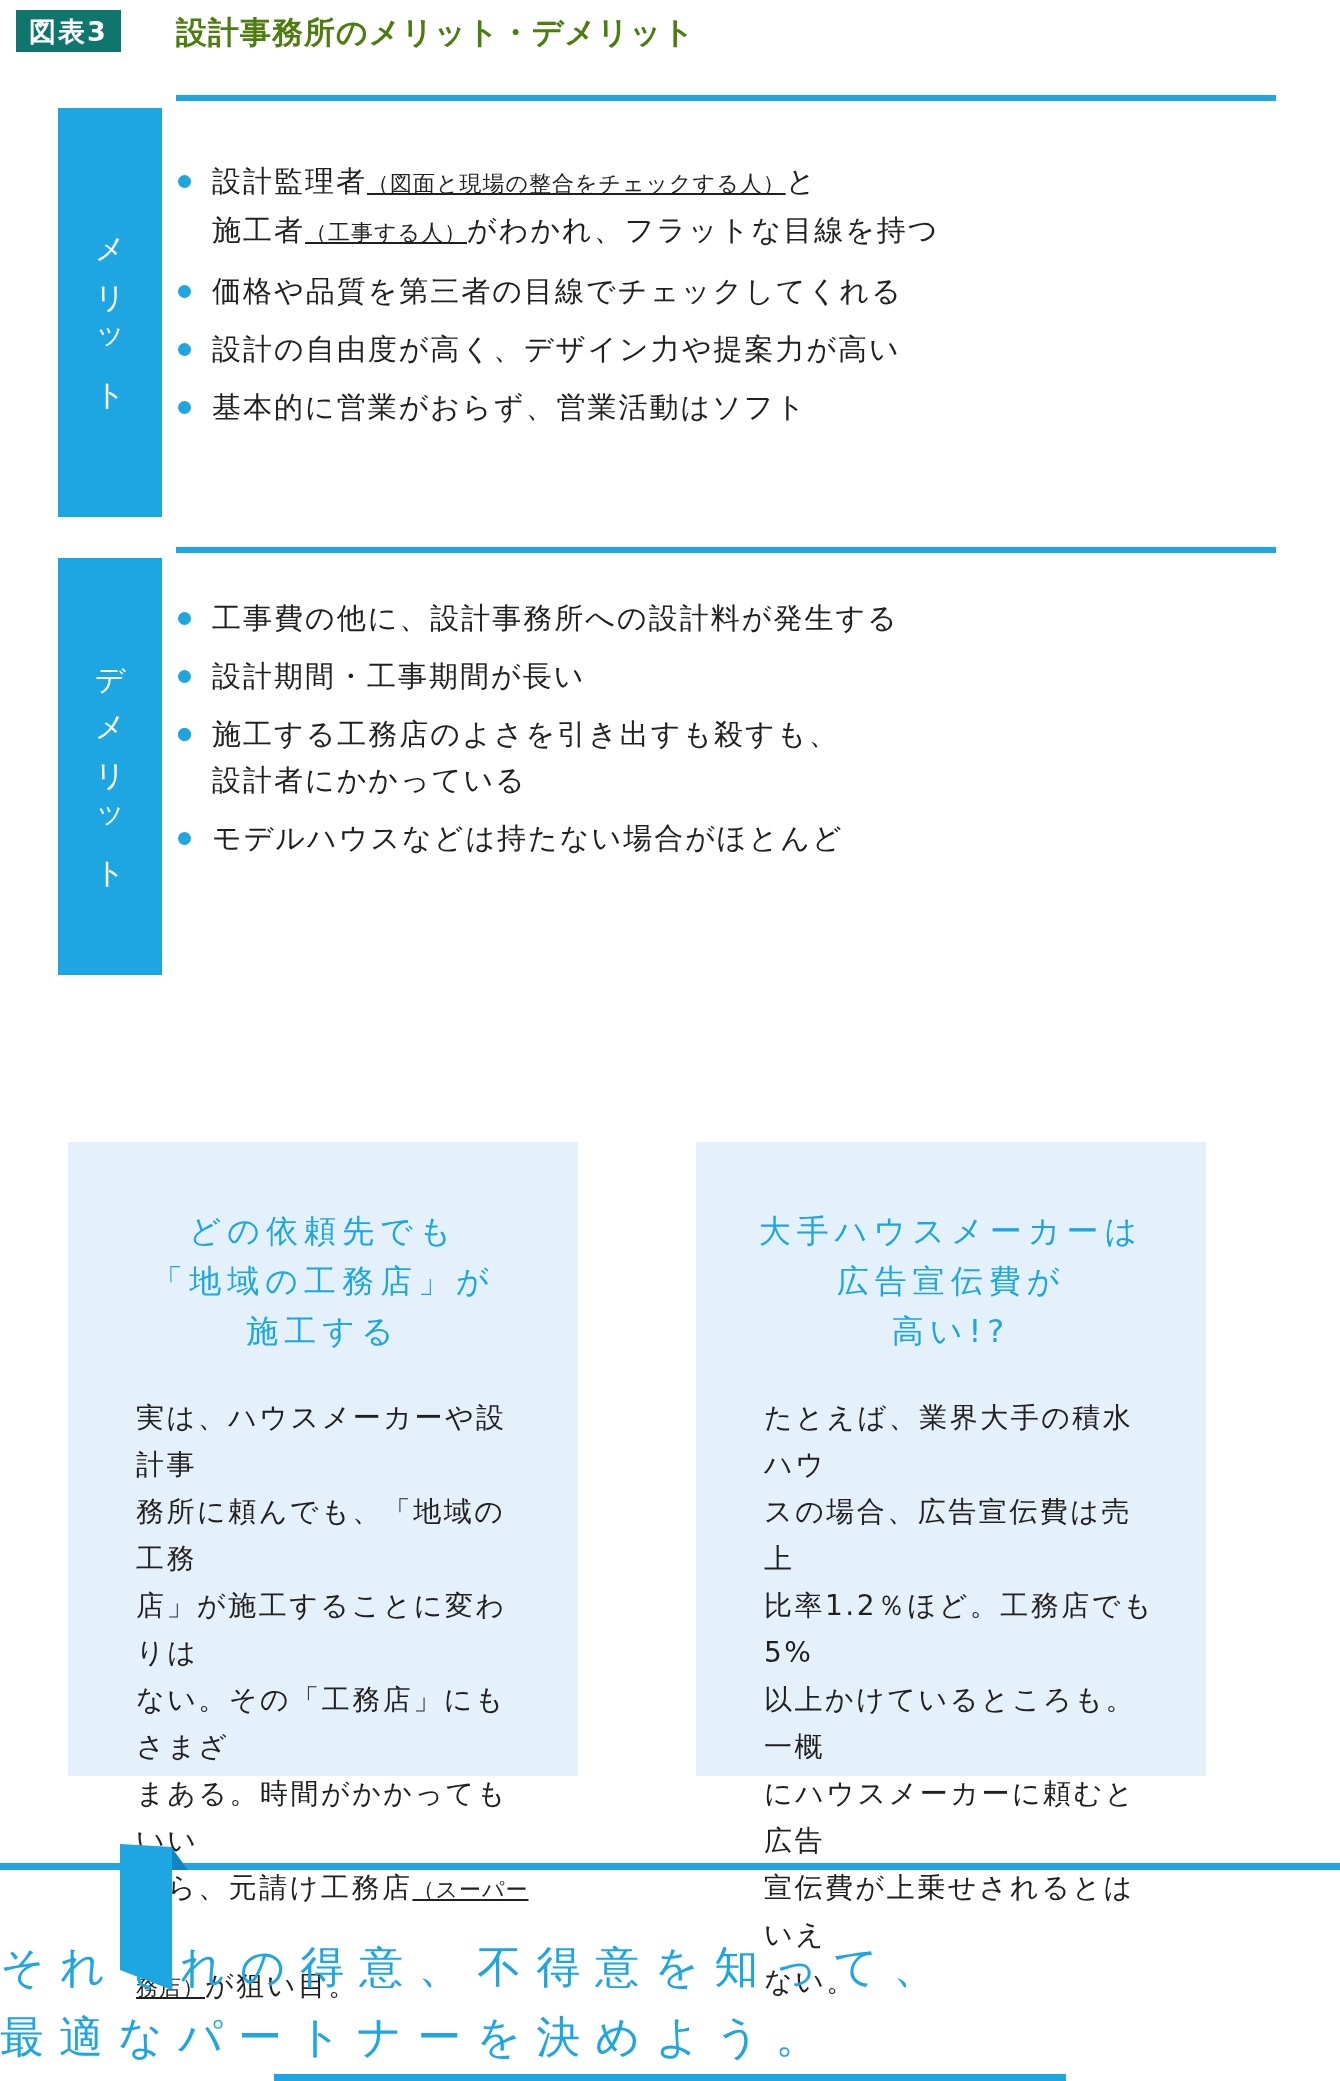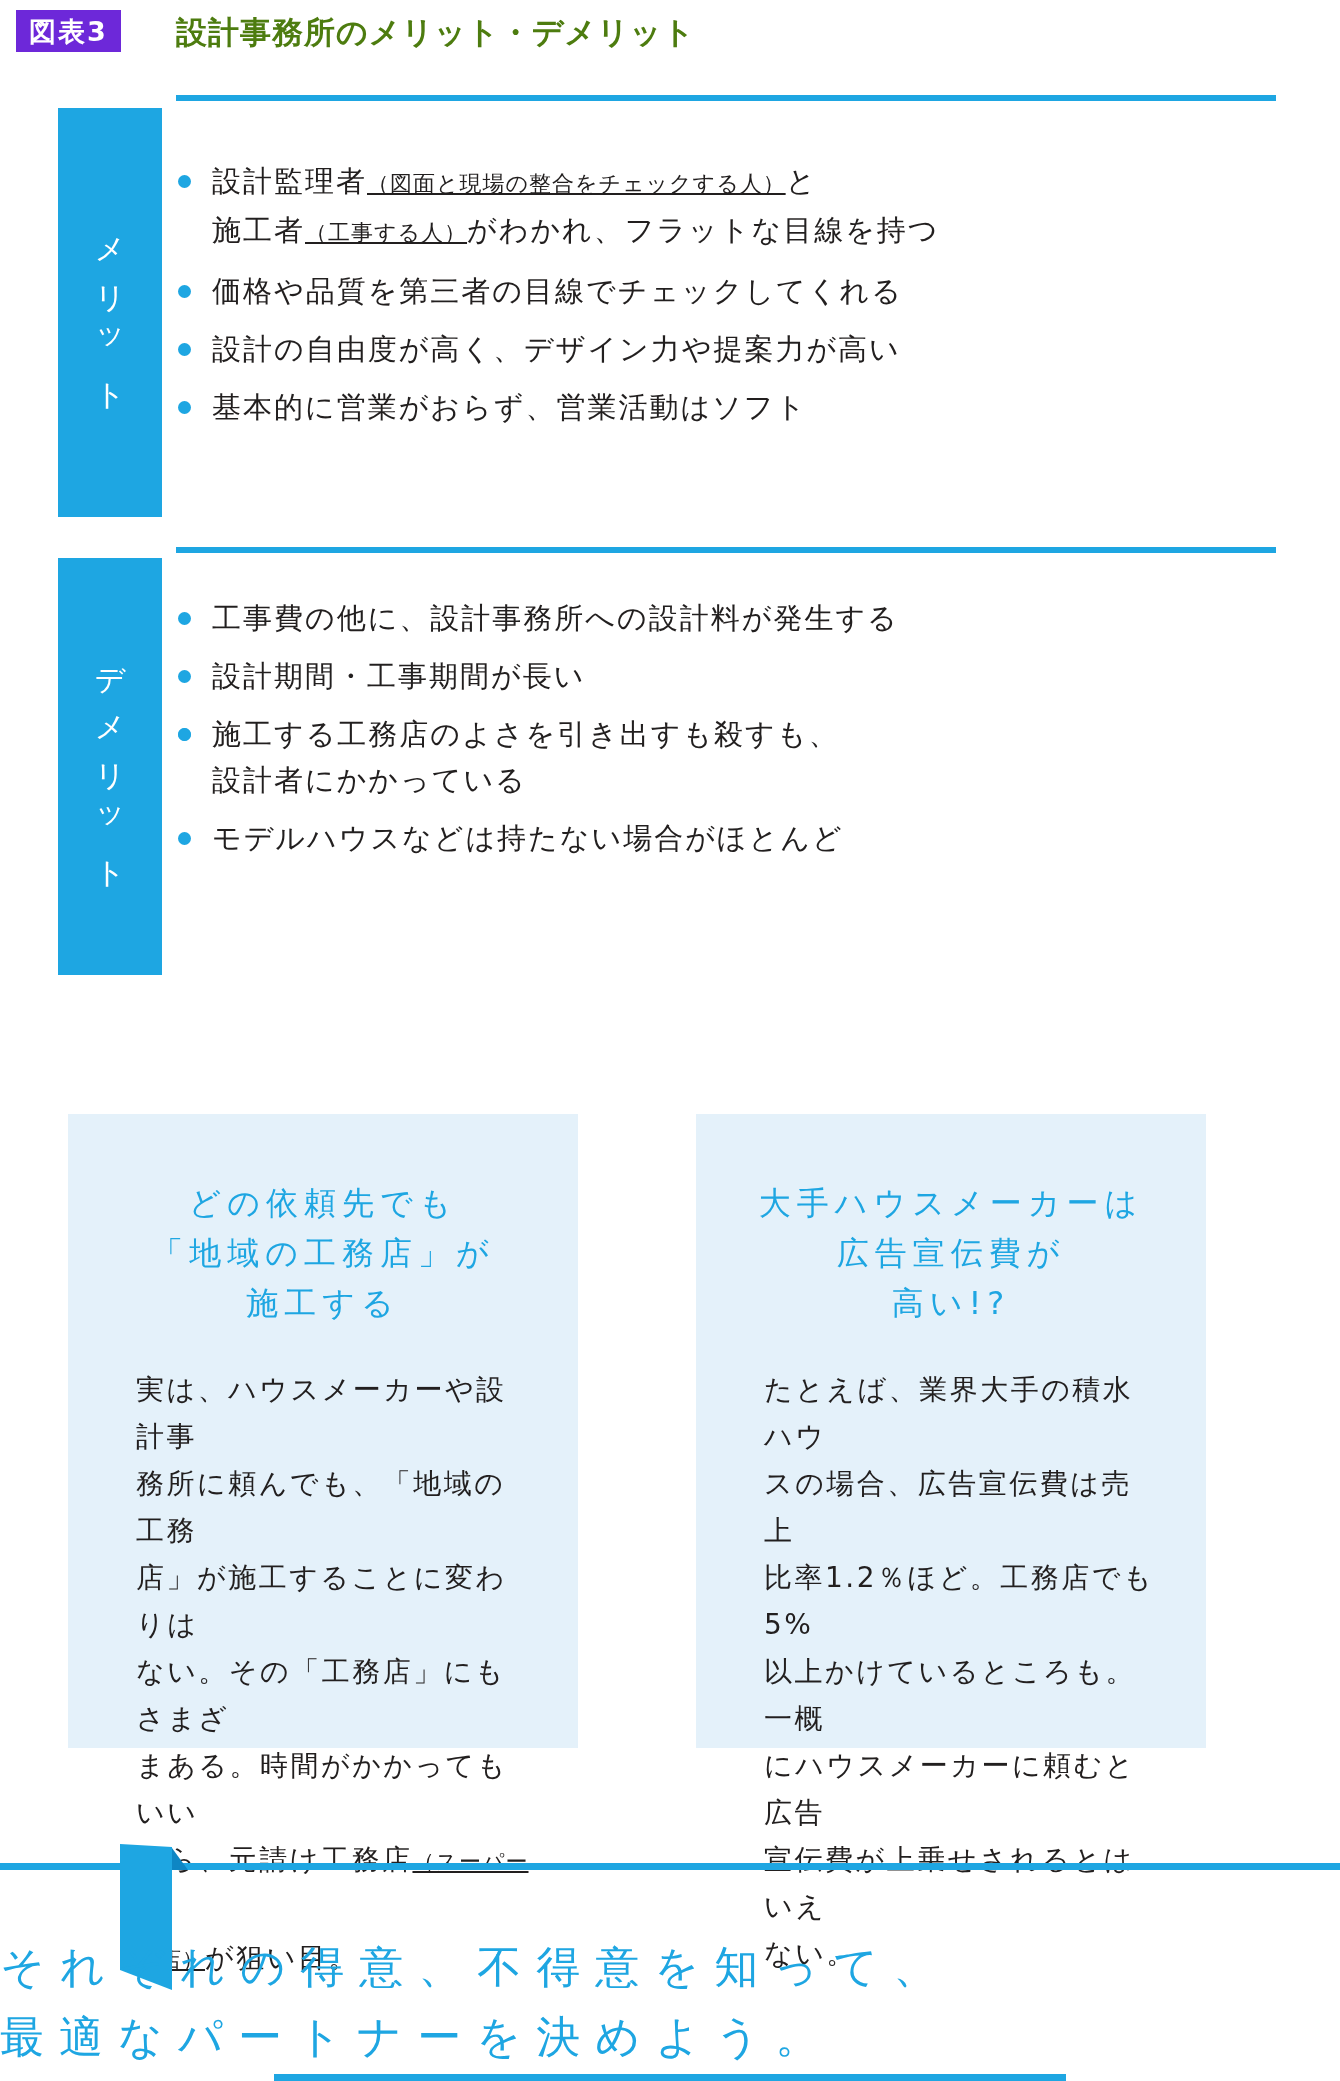--- a/index.html
+++ b/index.html
@@ -45,21 +45,21 @@
     font-size:29px;line-height:46px;letter-spacing:2px;color:#221f1f;
   }
   .dot{
     position:absolute;left:2px;top:17px;width:13px;height:13px;
     border-radius:50%;background:var(--accent);
   }
   .bullet-text{white-space:pre-line;}
   .paren{font-size:22px;letter-spacing:1px;text-decoration:underline;}
 
   
-  .note{top:1114px;width:510px;height:634px;background:var(--noteBg);}
+  .note{top:1142px;width:510px;height:634px;background:var(--noteBg);}
   .note.left{left:68px;}
   .note.right{left:696px;}
   .note-heading{
     margin:64px 20px 0;text-align:center;color:var(--accent);
     font-size:32px;line-height:50px;letter-spacing:6px;white-space:pre-line;
   }
   .note-body{
     margin:38px 44px 0 68px;font-size:28px;line-height:47px;
     letter-spacing:2.5px;color:#221f1f;white-space:pre-line;
   }
@@ -71,21 +71,21 @@
     left:0;top:1932px;width:1340px;text-align:left;color:var(--accent);
     font-size:44px;line-height:70px;letter-spacing:15px;white-space:pre-line;
   }
   .footer-underline{left:274px;top:2074px;width:792px;height:7px;background:var(--accent);}
 </style>
 </head>
 <body>
 
 <div id="page" style="--accent: #1EA6E2; --noteBg: #E4F1FA;">
 
-  <div class="abs badge" style="background: #6d28d9;">図表3</div>
+  <div class="abs badge" style="background: #0f766e;">図表3</div>
   <div class="abs title">設計事務所のメリット・デメリット</div>
 
   <div class="abs rule merit"></div>
   <div class="abs side-box merit">メリット</div>
   <ul class="abs bullets merit">
     <li><span class="dot"></span><span class="bullet-text">設計監理者<span class="paren">（図面と現場の整合をチェックする人）</span>と
 施工者<span class="paren">（工事する人）</span>がわかれ、フラットな目線を持つ</span></li>
     <li><span class="dot"></span><span class="bullet-text">価格や品質を第三者の目線でチェックしてくれる</span></li>
     <li><span class="dot"></span><span class="bullet-text">設計の自由度が高く、デザイン力や提案力が高い</span></li>
     <li><span class="dot"></span><span class="bullet-text">基本的に営業がおらず、営業活動はソフト</span></li>

